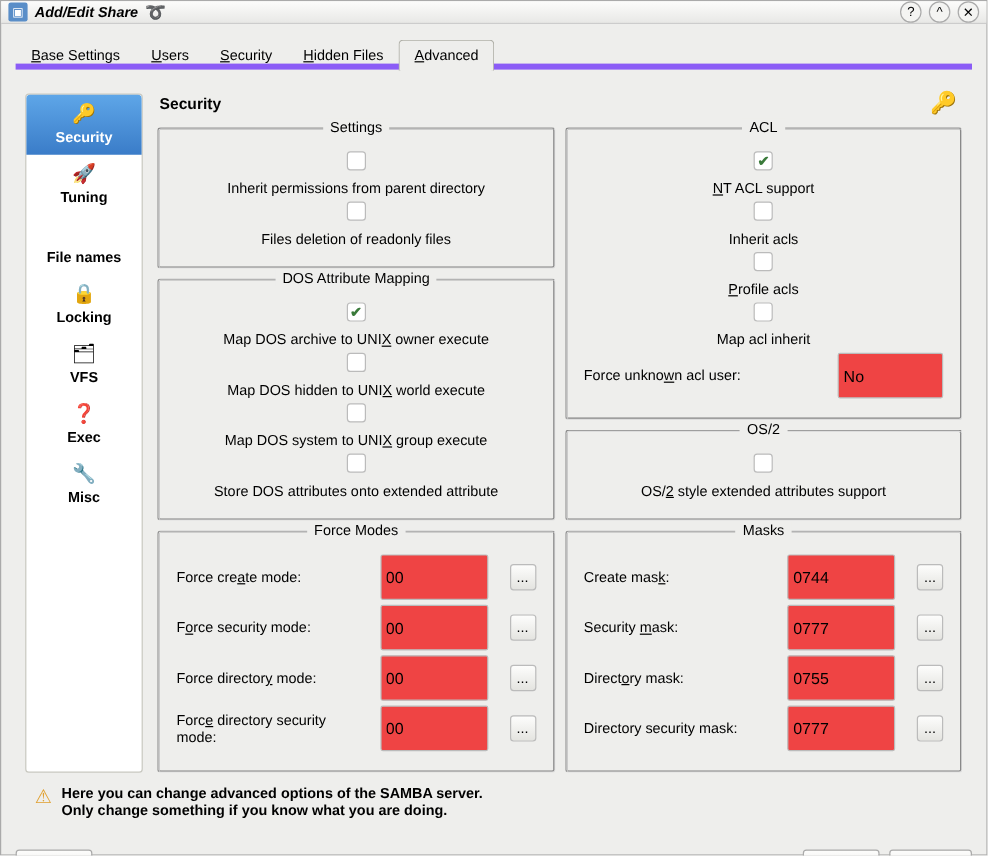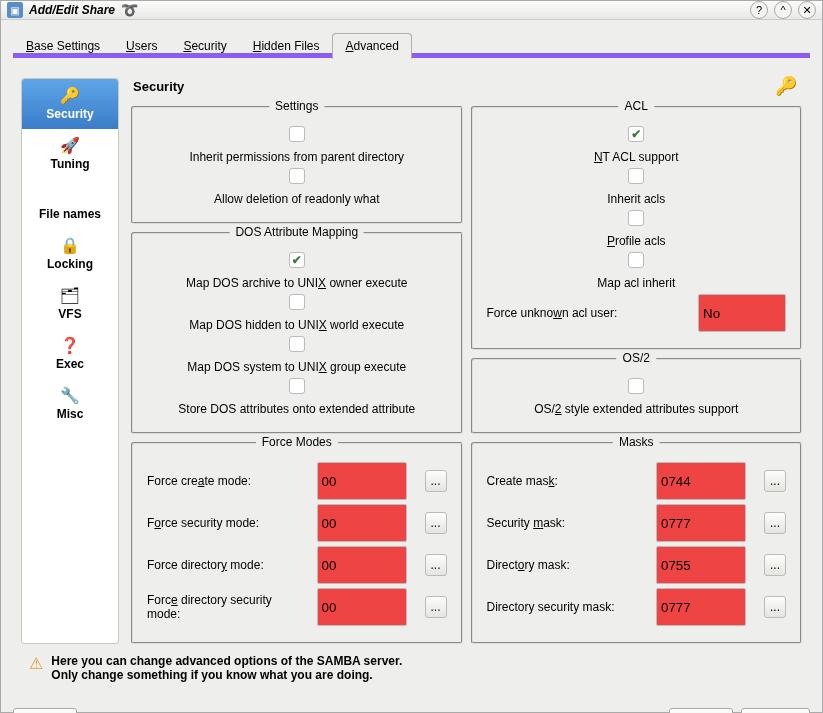--- a/index.html
+++ b/index.html
@@ -116,21 +116,21 @@
 
             <div class="inner-split">
               <div class="groupbox">
                 <div class="gtitle">Settings</div>
                 <div class="chkrow">
                   <div class="chkbox"></div>
                   <span>Inherit permissions from parent directory</span>
                 </div>
                 <div class="chkrow">
                   <div class="chkbox"></div>
-                  <span>Allow deletion of readonly what</span>
+                  <span>Files deletion of readonly files</span>
                 </div>
               </div>
               <div class="groupbox">
                 <div class="gtitle">DOS Attribute Mapping</div>
                 <div class="chkrow">
                   <div class="chkbox checked"></div>
                   <span>Map DOS archive to UNI<span class="ul">X</span> owner execute</span>
                 </div>
                 <div class="chkrow">
                   <div class="chkbox"></div>

